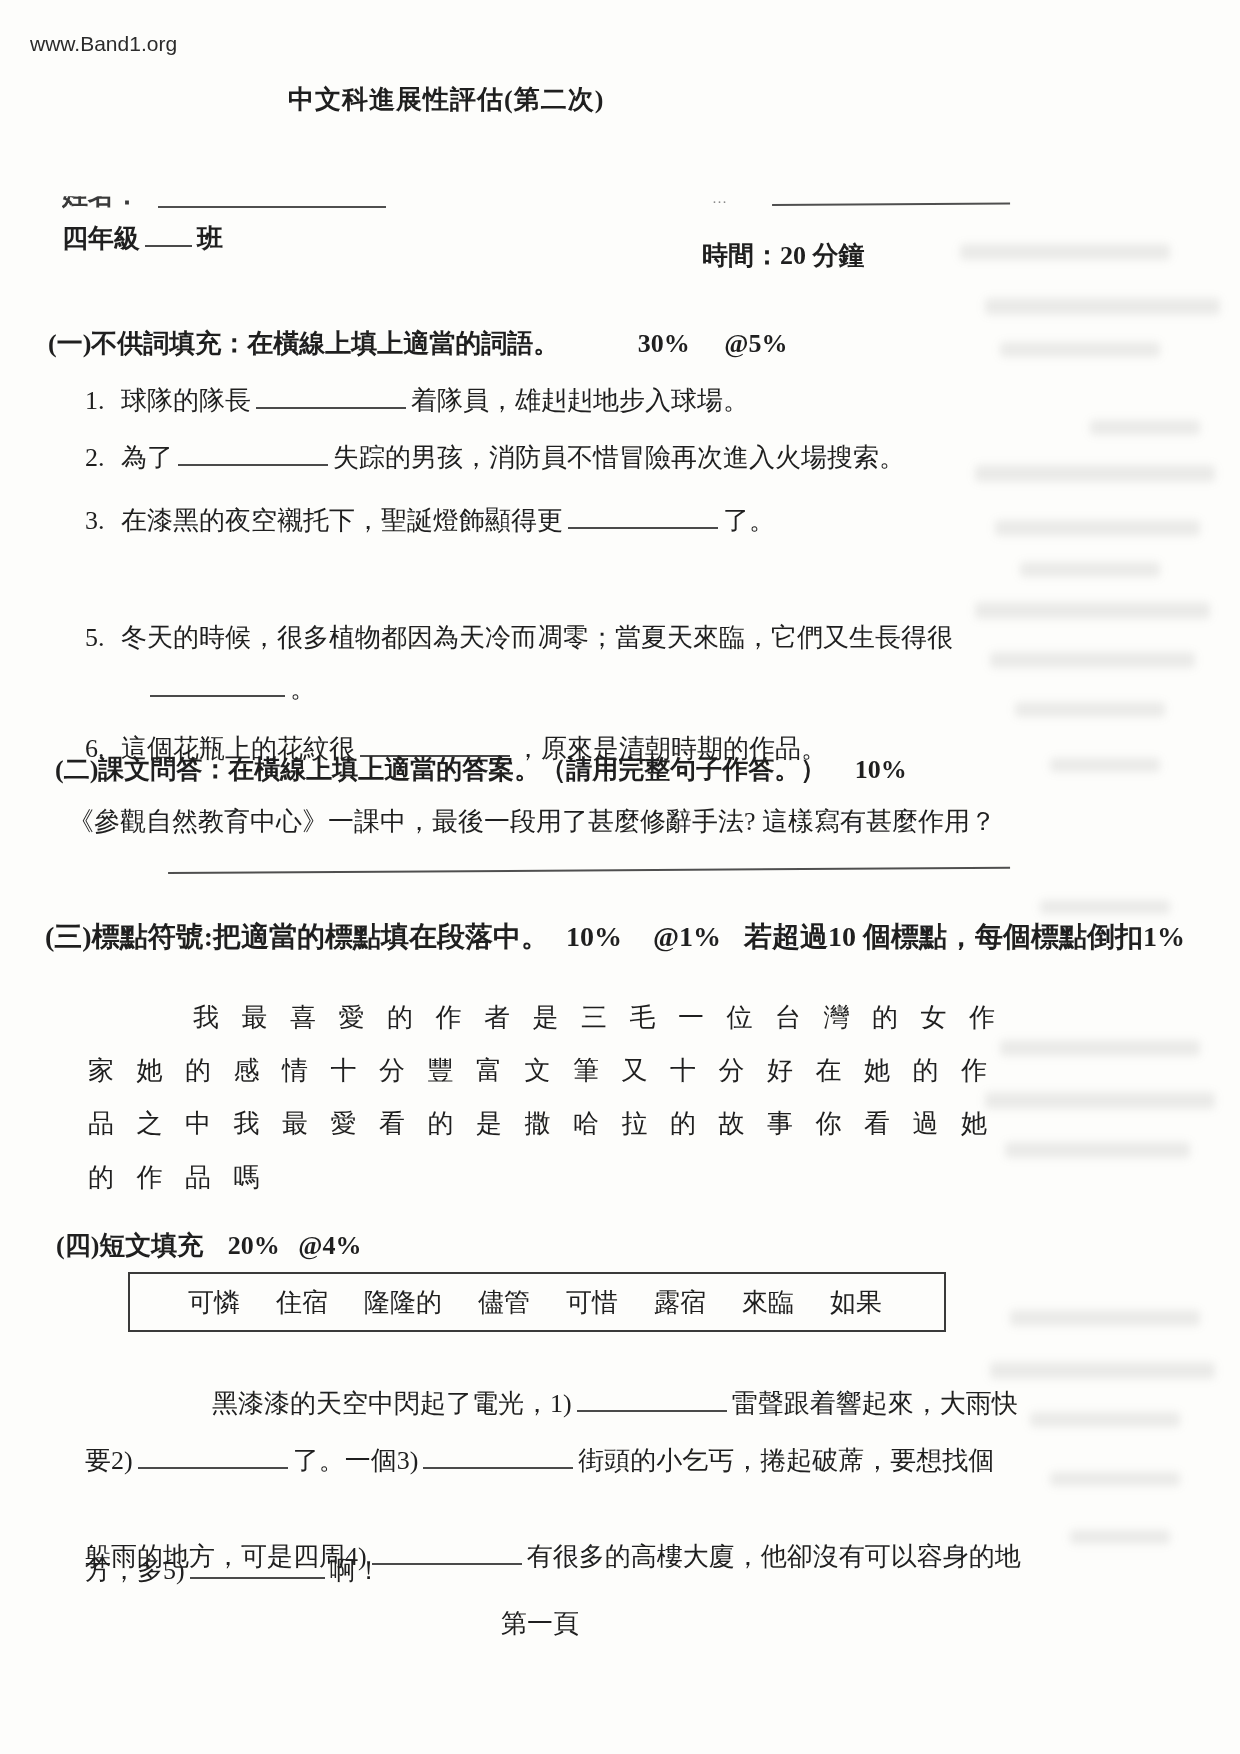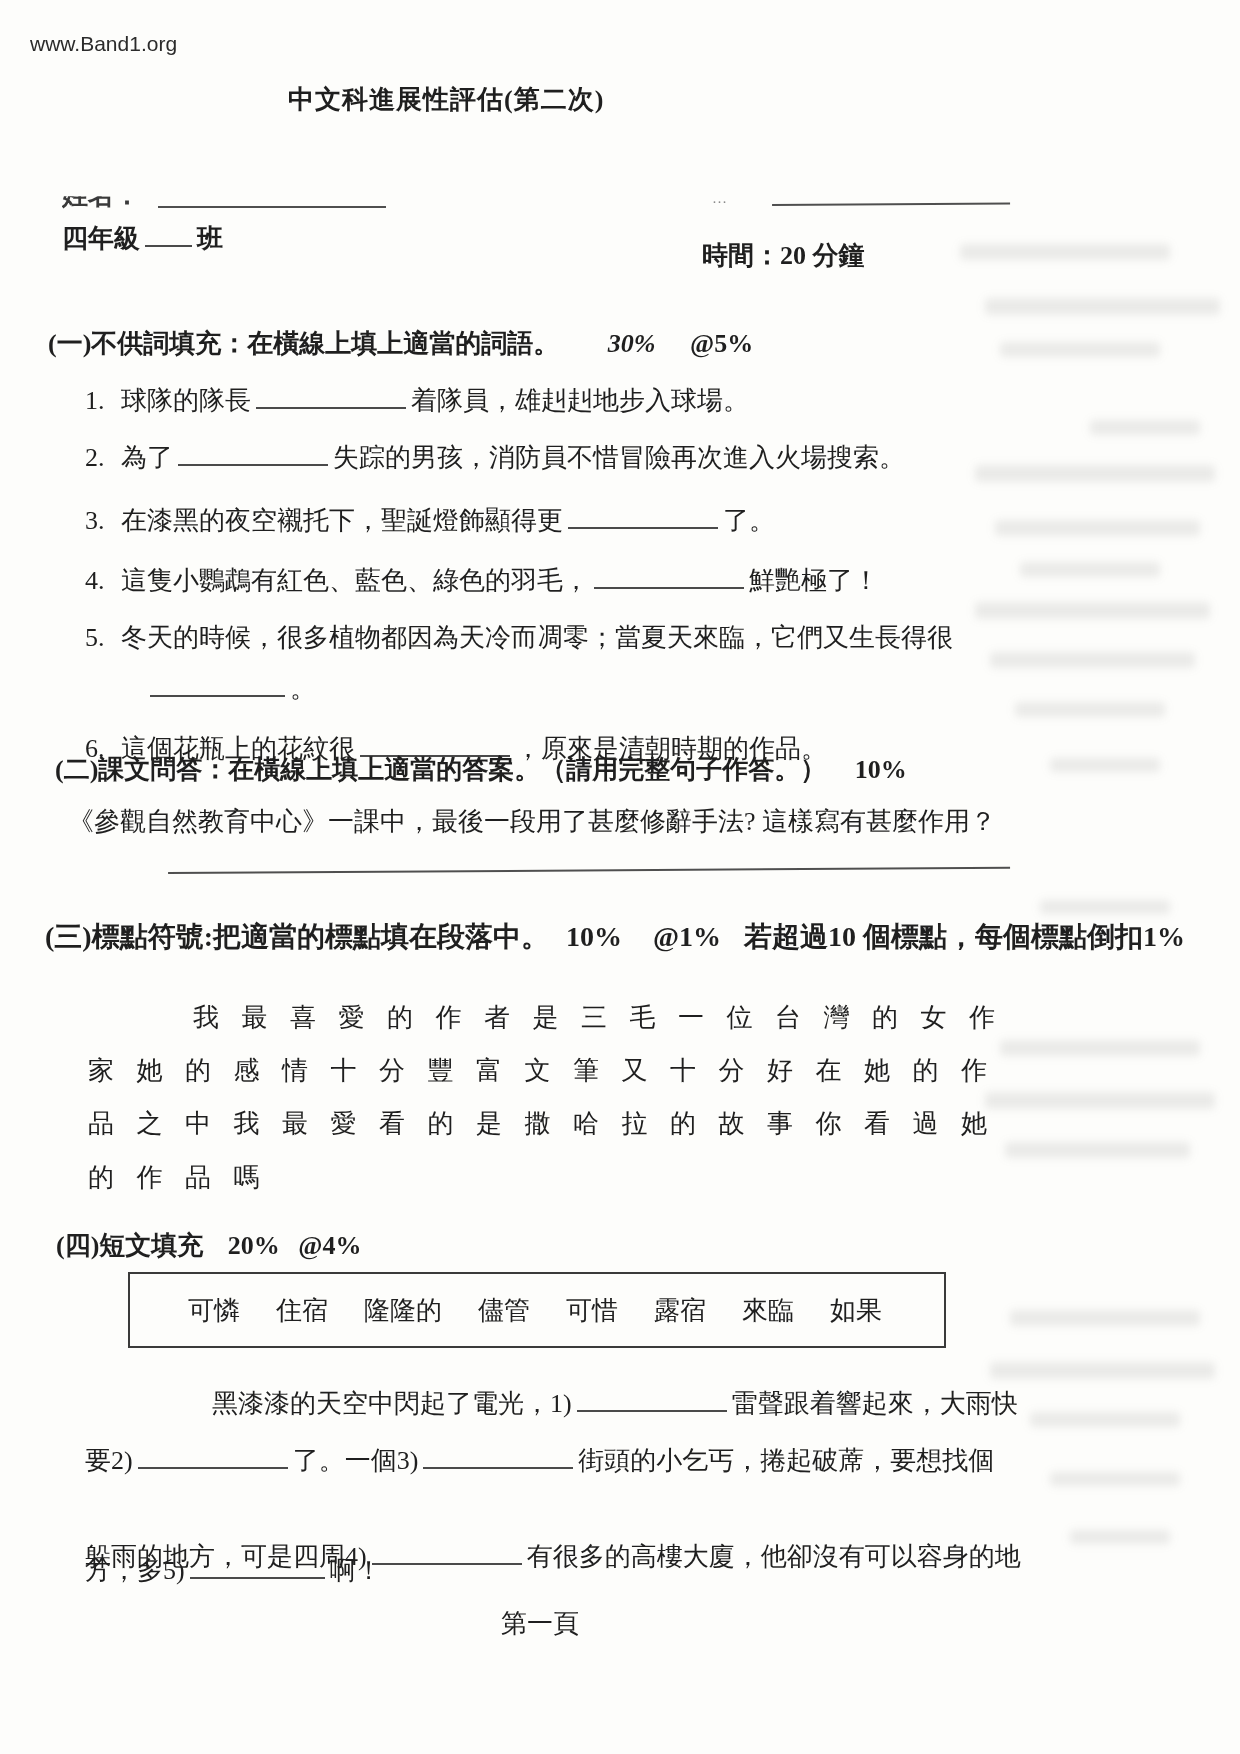--- a/index.html
+++ b/index.html
@@ -46,39 +46,36 @@
   <div class="abs line skew-line" style="left:772px;top:180px;width:238px;height:24px;"></div>
 
   <div class="abs fs26 b nw" style="left:62px;top:218px;">
     <span>四年級</span><span class="bl w47"></span><span>班</span>
   </div>
 
   <div class="abs fs26 b nw" style="left:702px;top:238px;">時間：20 分鐘</div>
 
   <div class="abs fs26 b nw" style="left:48px;top:326px;">
     <span>(一)不供詞填充：在橫線上填上適當的詞語。</span>
-    <span style="margin-left:42px;font-style:italic;">30%</span>
+    <span style="margin-left:72px;">30%</span>
     <span style="margin-left:28px;">@5%</span>
   </div>
 
   <div class="abs fs26 nw" style="left:85px;top:380px;">
     <span class="qnum">1.</span><span>球隊的隊長</span><span class="bl w150"></span><span>着隊員，雄赳赳地步入球場。</span>
   </div>
 
   <div class="abs fs26 nw" style="left:85px;top:437px;">
     <span class="qnum">2.</span><span>為了</span><span class="bl w150"></span><span>失踪的男孩，消防員不惜冒險再次進入火場搜索。</span>
   </div>
 
   <div class="abs fs26 nw" style="left:85px;top:500px;">
     <span class="qnum">3.</span><span>在漆黑的夜空襯托下，聖誕燈飾顯得更</span><span class="bl w150"></span><span>了。</span>
   </div>
 
-  <div class="abs fs26 nw" style="left:85px;top:560px;">
-    <span class="qnum">4.</span><span>這隻小鸚鵡有紅色、藍色、綠色的羽毛，</span><span class="bl w150"></span><span>鮮艷極了！</span>
-  </div>
 
   <div class="abs fs26 nw" style="left:85px;top:620px;">
     <span class="qnum">5.</span><span>冬天的時候，很多植物都因為天冷而凋零；當夏天來臨，它們又生長得很</span>
   </div>
   <div class="abs fs26 nw" style="left:145px;top:668px;">
     <span class="bl w135"></span><span>。</span>
   </div>
 
   <div class="abs fs26 nw" style="left:85px;top:728px;">
     <span class="qnum">6.</span><span>這個花瓶上的花紋很</span><span class="bl w150"></span><span>，原來是</span><span style="text-decoration:underline;">清</span><span>朝時期的作品。</span>
@@ -104,21 +101,21 @@
   <div class="abs fs26 spaced nw" style="left:88px;top:1053px;">家 她 的 感 情 十 分 豐 富 文 筆 又 十 分 好 在 她 的 作</div>
   <div class="abs fs26 spaced nw" style="left:88px;top:1106px;">品 之 中 我 最 愛 看 的 是 撒 哈 拉 的 故 事 你 看 過 她</div>
   <div class="abs fs26 spaced nw" style="left:88px;top:1160px;">的 作 品 嗎</div>
 
   <div class="abs fs26 b nw" style="left:48px;top:1228px;margin-left:8px;">
     <span>(四)短文填充</span>
     <span style="margin-left:18px;">20%</span>
     <span style="margin-left:12px;">@4%</span>
   </div>
 
-  <div class="abs wordbox fs26" style="left:128px;top:1272px;width:818px;height:76px;">
+  <div class="abs wordbox fs26" style="left:128px;top:1272px;width:818px;height:60px;">
     <span>可憐</span>
     <span>住宿</span>
     <span>隆隆的</span>
     <span>儘管</span>
     <span>可惜</span>
     <span>露宿</span>
     <span>來臨</span>
     <span>如果</span>
   </div>
 

